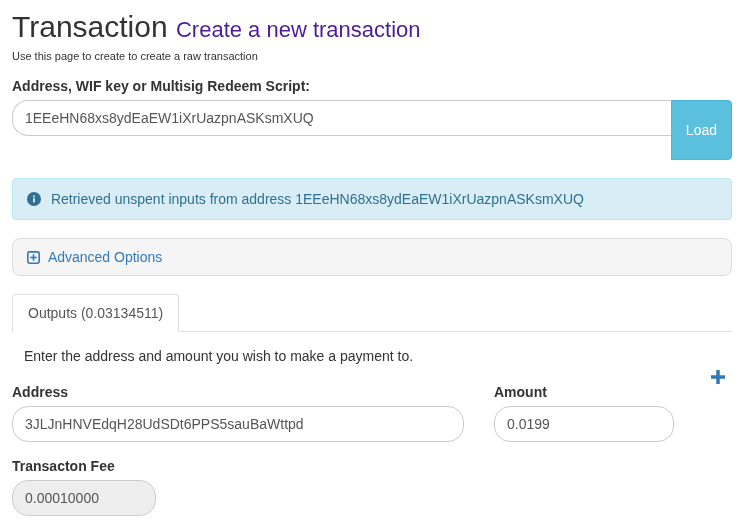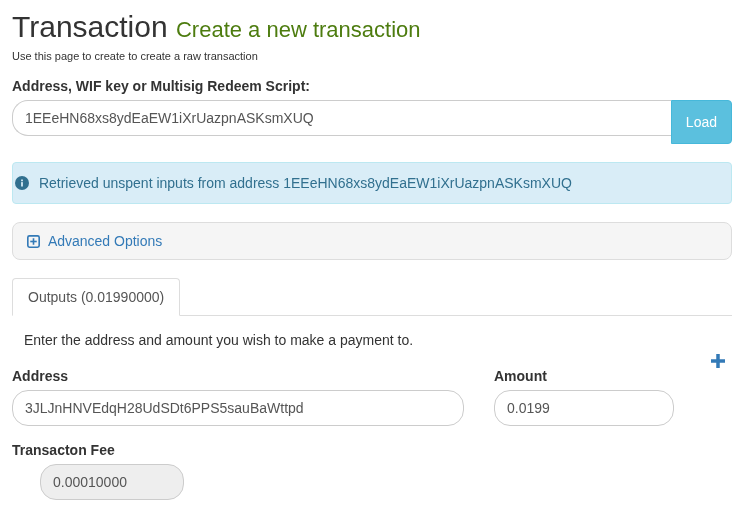--- a/index.html
+++ b/index.html
@@ -13,21 +13,21 @@
 }
 .page-header { margin-bottom: 8px; }
 .page-header h1 {
   font-size: 30px;
   font-weight: 500;
   color: #333;
   display: inline;
 }
 .page-header h1 .sub {
   font-size: 22px;
-  color: #4d7c0f;
+  color: #4c1d95;
   font-weight: 300;
 }
 .page-header .desc {
   margin-top: 6px;
   color: #333;
   font-size: 11px;
 }
 .label {
   font-weight: bold;
   margin: 16px 0 6px 0;
@@ -50,37 +50,37 @@
   border-radius: 16px;
 }
 .input-group .form-control {
   border-top-right-radius: 0;
   border-bottom-right-radius: 0;
   border-right: none;
   flex: 1;
 }
 .btn {
   display: inline-block;
-  padding: 11px 14px;
+  padding: 19px 14px;
   font-size: 14px;
   text-align: right;
   border: 1px solid transparent;
   border-radius: 4px;
   cursor: pointer;
   line-height: 1.42857143;
 }
 .btn-info {
   color: #fff;
   background-color: #5bc0de;
   border-color: #46b8da;
   border-top-left-radius: 0;
   border-bottom-left-radius: 0;
 }
 .alert {
-  padding: 12px 2px;
+  padding: 12px 14px;
   margin-top: 18px;
   border: 1px solid transparent;
   border-radius: 4px;
 }
 .alert-info {
   color: #31708f;
   background-color: #d9edf7;
   border-color: #bce8f1;
 }
 .alert-info .icon {
@@ -133,21 +133,20 @@
   color: #337ab7;
   font-size: 16px;
   font-weight: bold;
   cursor: pointer;
   background: none;
   border: none;
 }
 .readonly {
   background-color: #eee;
   width: 144px;
-  margin-left: 28px;
 }
 svg { vertical-align: -2px; }
 </style>
 </head>
 <body>
 
 <div class="page-header">
   <h1>
     <span>Transaction</span>
     <span class="sub">Create a new transaction</span>
@@ -179,21 +178,21 @@
       <svg width="13" height="13" viewBox="0 0 16 16" fill="none" stroke="#337ab7" stroke-width="2">
           <rect x="1" y="1" width="14" height="14" rx="2"></rect>
           <line x1="8" y1="4" x2="8" y2="12"></line>
           <line x1="4" y1="8" x2="12" y2="8"></line>
         </svg>
     </span><span>Advanced Options</span>
   </div>
 </div>
 
 <div class="nav-tabs">
-  <div class="tab active">Outputs (0.01990000)</div>
+  <div class="tab active">Outputs (0.03134511)</div>
 </div>
 
 <p class="help-text">Enter the address and amount you wish to make a payment to.</p>
 
 <div class="row">
   <div class="col-addr">
     <label class="label">Address</label>
     <input class="form-control" type="text" value="3JLJnHNVEdqH28UdSDt6PPS5sauBaWttpd" style="">
   </div>
   <div class="col-amount">

